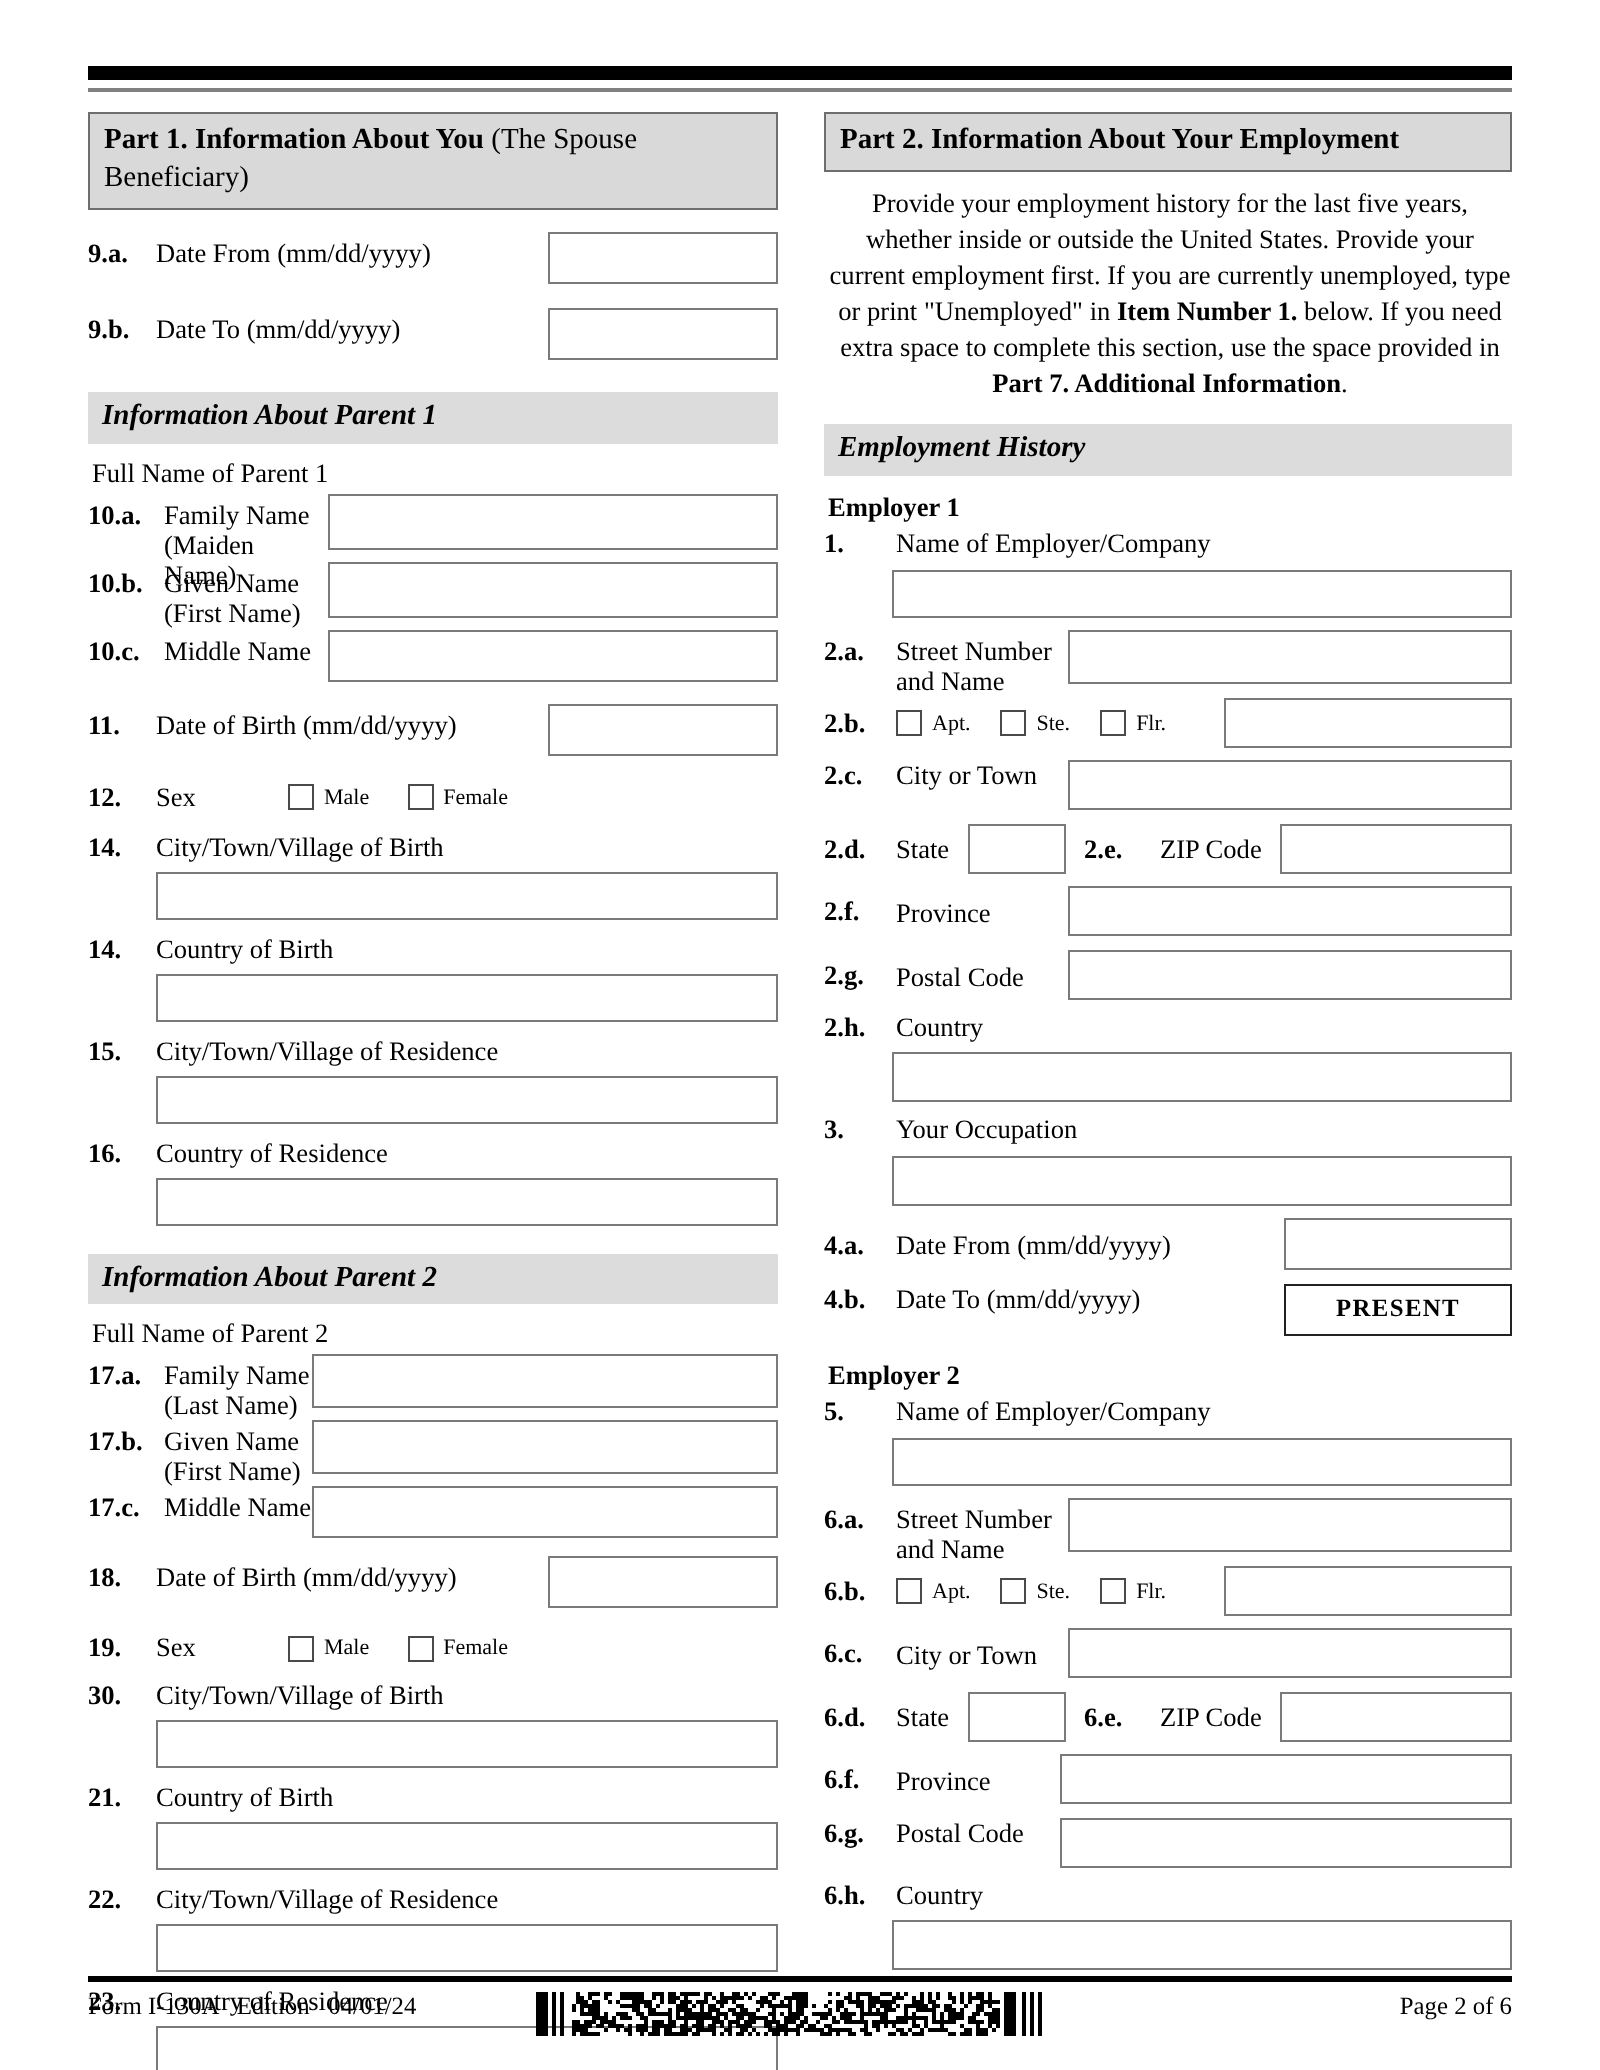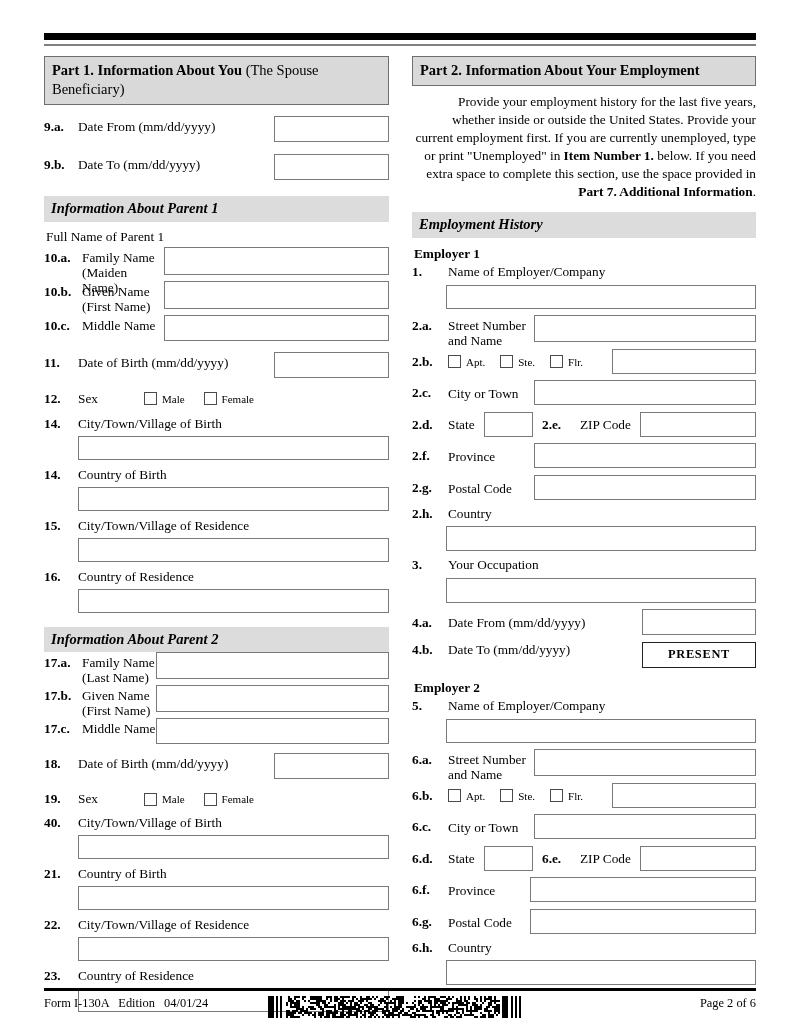--- a/index.html
+++ b/index.html
@@ -64,21 +64,21 @@
     padding: 4px 7px 4px 7px;
     font-size: 14.5px;
     font-weight: bold;
     font-style: italic;
     line-height: 1.2;
   }
   
   .para {
     font-size: 13.3px;
     line-height: 1.345;
-    text-align: right;
+    text-align: center;
     margin: 7px 0 0 2px;
   }
   .para b { font-weight: bold; }
   .plain-label {
     font-size: 13.3px;
     margin: 7px 0 2px 2px;
   }
   .sub-head {
     font-size: 13.3px;
     font-weight: bold;
@@ -284,20 +284,21 @@
         <div class="num" style="width:34px;padding-top:0">16.</div>
         <div class="lbl" style="padding-top:0">Country of Residence</div>
       </div>
       <div class="box-full" style="margin-left:34px;width:311px"></div>
     </div>
 
     <div style="height:14px"></div>
 
     <div class="band">Information About Parent 2</div>
 
+    <div class="plain-label">Full Name of Parent 2</div>
 
     <div class="row" style="height:31px">
       <div class="num" style="width:38px">17.a.</div>
       <div class="lbl" style="width:74px">
         <span>Family Name</span><br>
         <span>(Last Name)</span>
       </div>
       <div class="box" style="position:absolute;left:112px;width:233px;top:0;height:27px"></div>
     </div>
     <div style="height:2px"></div>
@@ -338,21 +339,21 @@
       <div class="cb-group" style="margin-left:19px">
         <span class="cbox"></span>
         <span class="cb-label">Female</span>
       </div>
     </div>
 
     <div style="height:3px"></div>
 
     <div>
       <div class="row" style="height:20px">
-        <div class="num" style="width:34px;padding-top:0">40.</div>
+        <div class="num" style="width:34px;padding-top:0">30.</div>
         <div class="lbl" style="padding-top:0">City/Town/Village of Birth</div>
       </div>
       <div class="box-full" style="margin-left:34px;width:311px"></div>
     </div>
     <div style="height:7px"></div>
     <div>
       <div class="row" style="height:20px">
         <div class="num" style="width:34px;padding-top:0">21.</div>
         <div class="lbl" style="padding-top:0">Country of Birth</div>
       </div>
@@ -422,21 +423,21 @@
       </div>
       <div class="cb-group" style="margin-left:15px">
         <span class="cbox"></span>
         <span class="cb-label">Flr.</span>
       </div>
       <div class="box" style="position:absolute;left:200px;width:144px;top:0;height:25px"></div>
     </div>
 
     <div style="height:5px"></div>
 
-    <div class="row" style="height:27px;align-items:center">
+    <div class="row" style="height:27px;">
       <div class="num" style="width:36px;padding-top:0">2.c.</div>
       <div class="lbl" style="padding-top:0">City or Town</div>
       <div class="box" style="position:absolute;left:122px;width:222px;top:0;height:25px"></div>
     </div>
 
     <div style="height:5px"></div>
 
     <div class="row" style="height:26px;align-items:center">
       <div class="num" style="width:36px;padding-top:0">2.d.</div>
       <div class="lbl" style="padding-top:0;width:40px">State</div>
@@ -562,21 +563,21 @@
     <div style="height:5px"></div>
 
     <div class="row" style="height:27px;align-items:center">
       <div class="num" style="width:36px;padding-top:0">6.f.</div>
       <div class="lbl" style="padding-top:0">Province</div>
       <div class="box" style="position:absolute;left:118px;width:226px;top:0;height:25px"></div>
     </div>
 
     <div style="height:5px"></div>
 
-    <div class="row" style="height:27px;align-items:center">
+    <div class="row" style="height:27px;">
       <div class="num" style="width:36px;padding-top:0">6.g.</div>
       <div class="lbl" style="padding-top:0">Postal Code</div>
       <div class="box" style="position:absolute;left:118px;width:226px;top:0;height:25px"></div>
     </div>
 
     <div style="height:4px"></div>
 
     <div>
       <div class="row" style="height:20px">
         <div class="num" style="width:36px;padding-top:0">6.h.</div>

